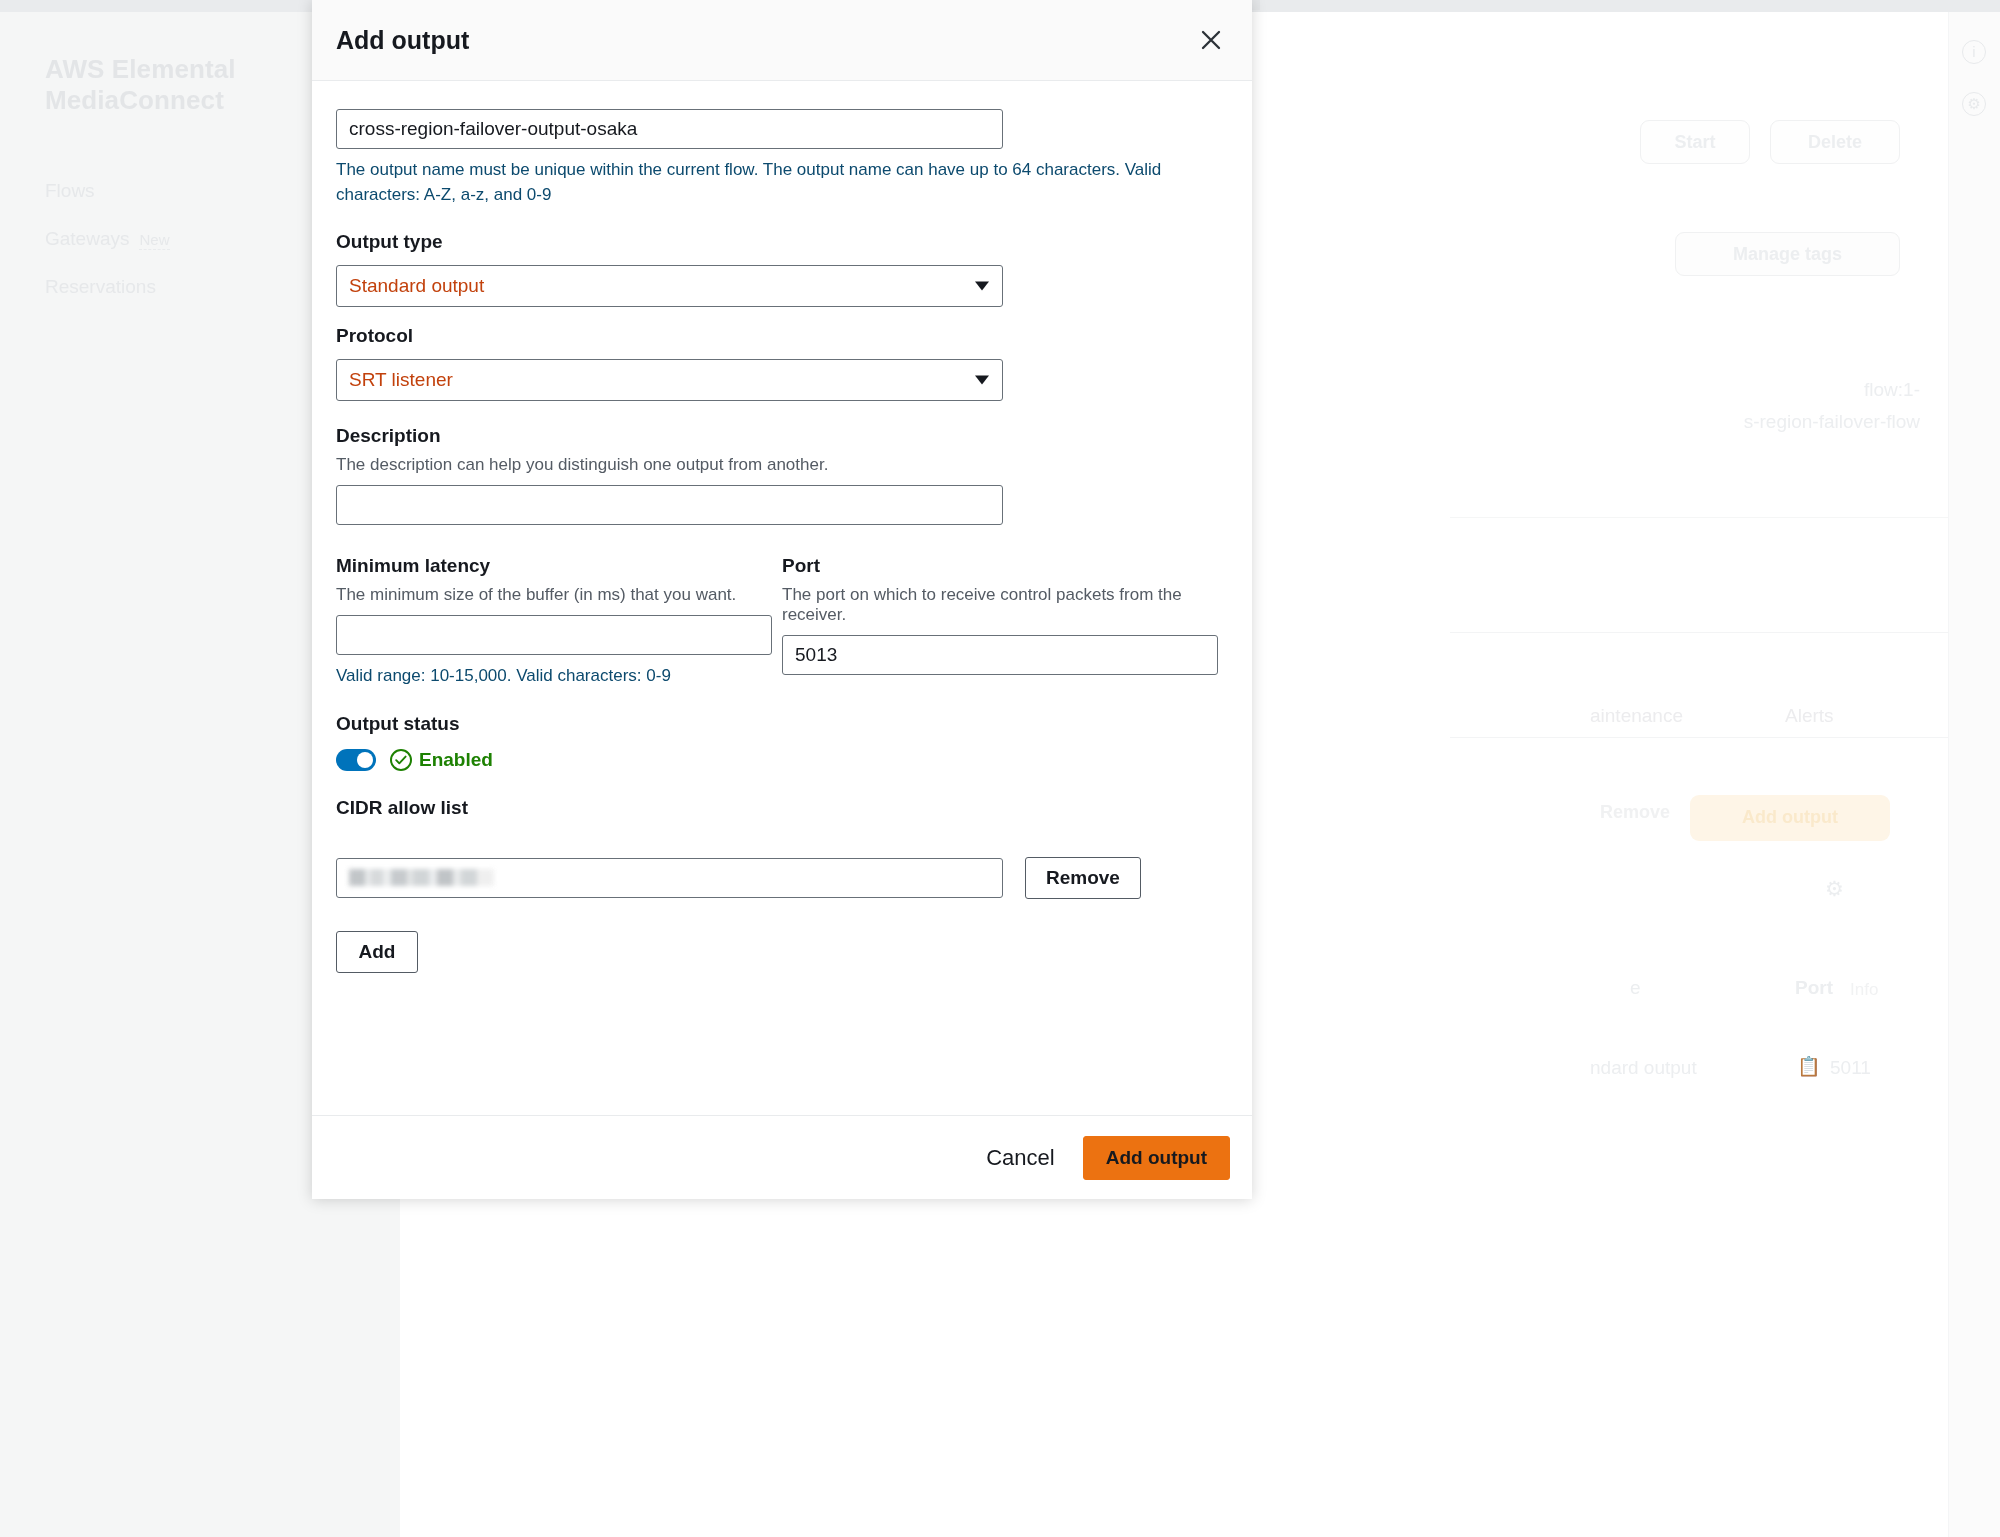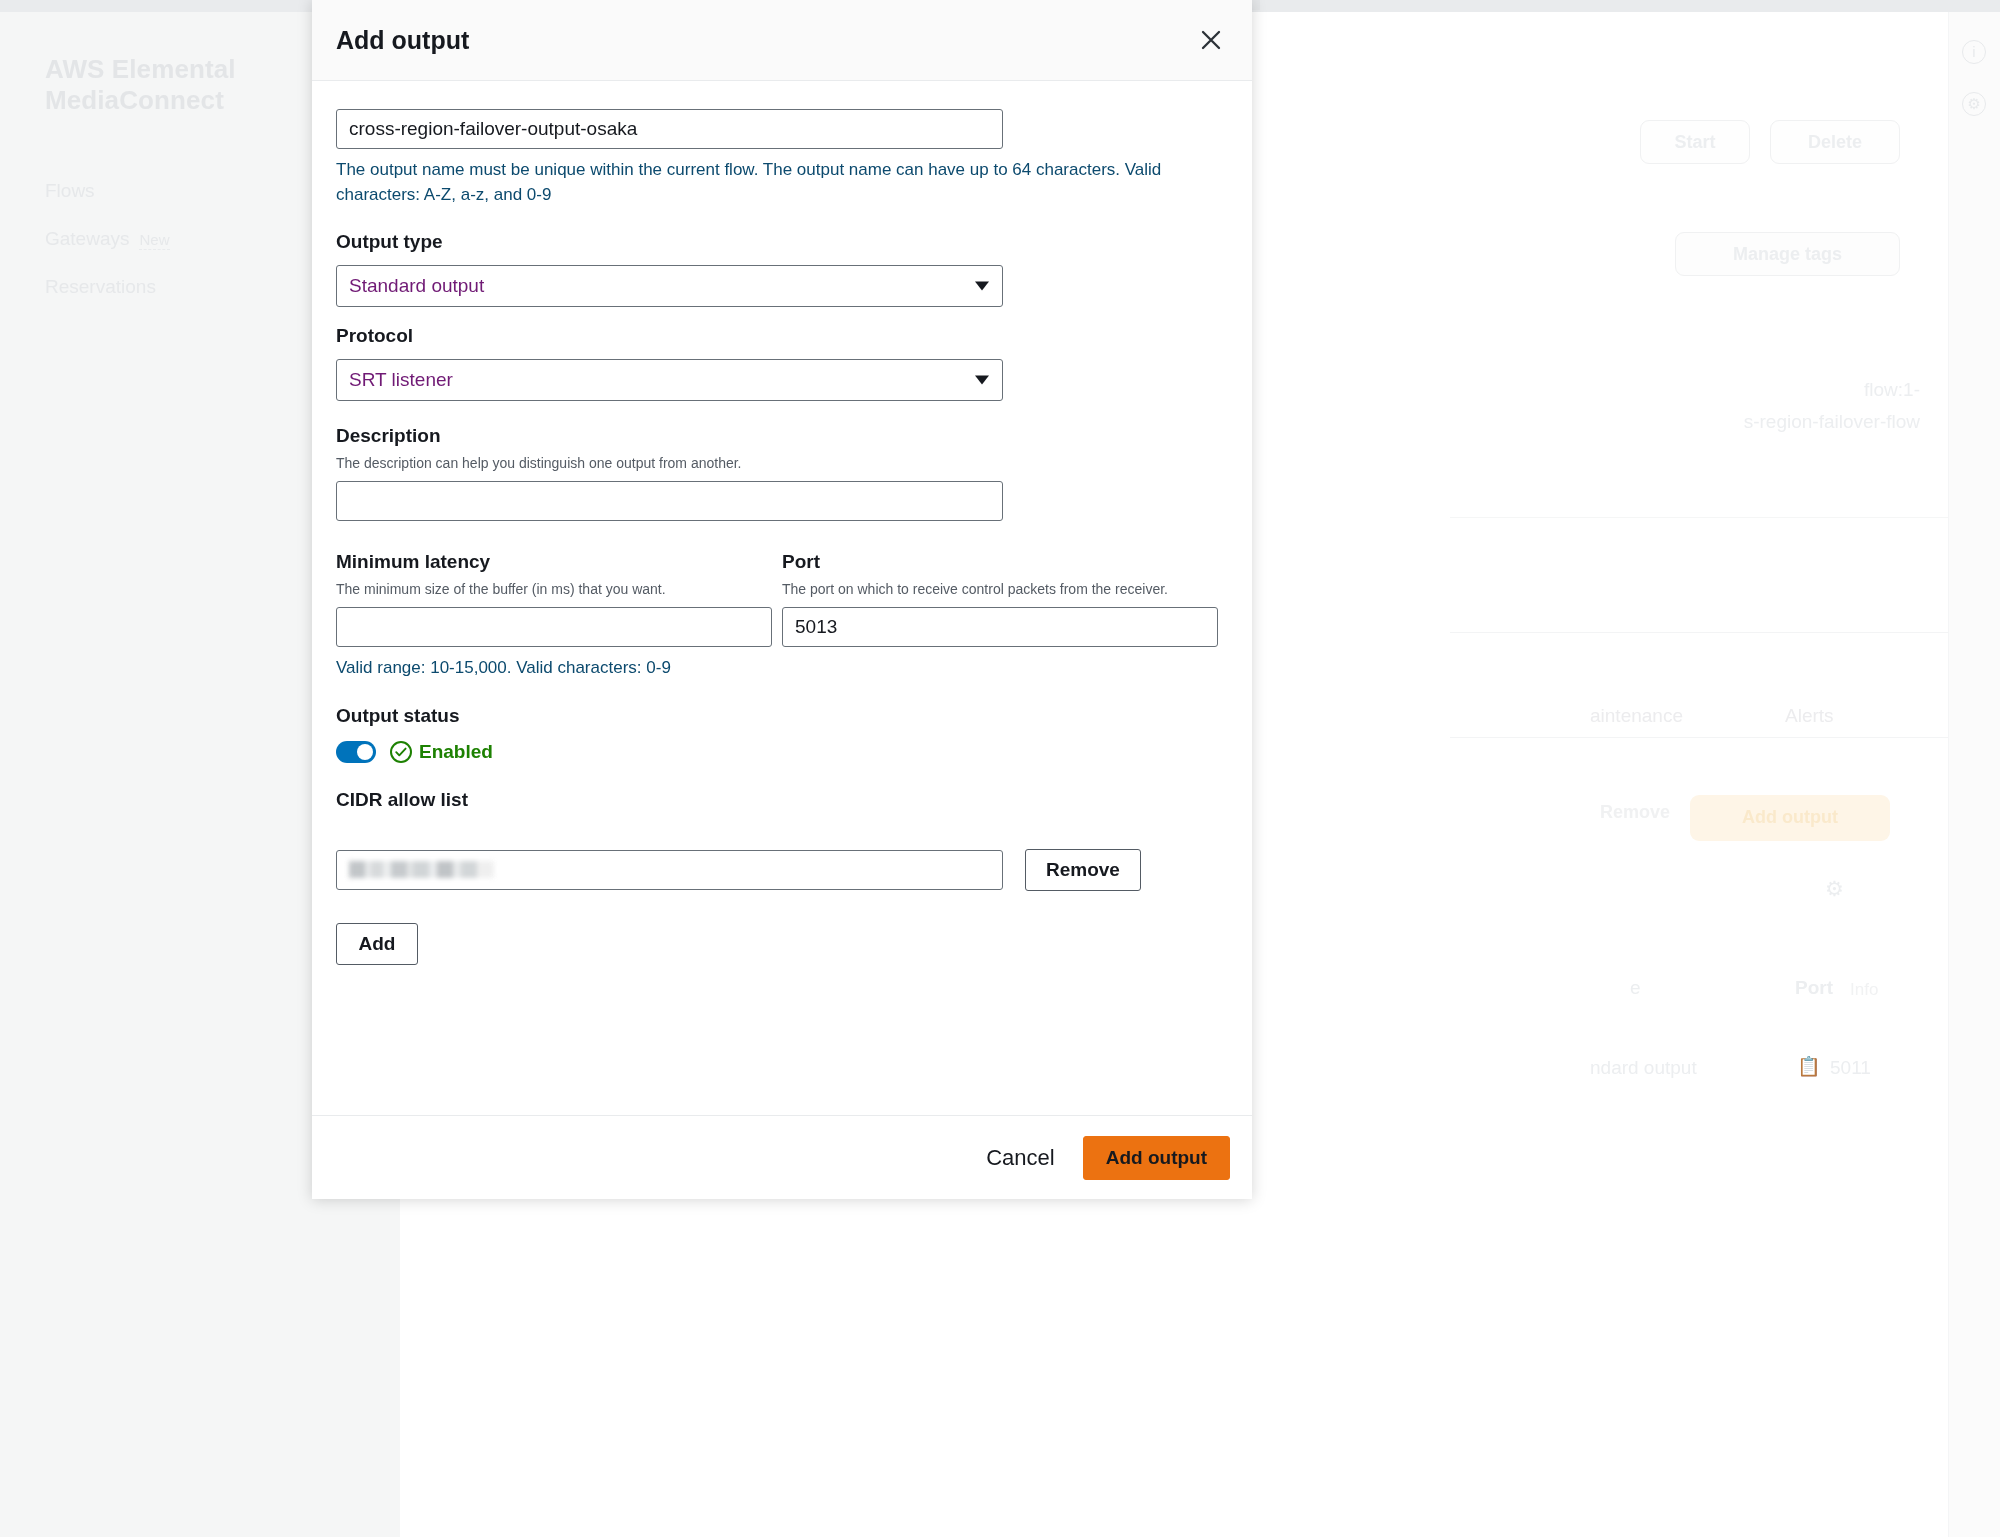--- a/index.html
+++ b/index.html
@@ -151,21 +151,21 @@
     overflow: hidden;
     padding: 28px 24px 0 24px;
     background: #ffffff;
   }
 
   .field-label {
     font-size: 19px; font-weight: bold; color: #16191f;
     margin-bottom: 12px;
   }
   .field-sublabel {
-    font-size: 14px; color: #545b64; margin-bottom: 10px; margin-top: -4px;
+    font-size: 17px; color: #545b64; margin-bottom: 10px; margin-top: -4px;
   }
   .hint {
     font-size: 17px; color: #0c4a6e; margin-top: 9px; line-height: 1.45;
   }
 
   .txtinput {
     width: 667px; height: 40px;
     border: 1px solid #687078; border-radius: 3px;
     background: #fff;
     font-size: 19px; color: #16191f;
@@ -173,21 +173,21 @@
     font-family: "Liberation Sans", sans-serif;
     outline: none;
   }
   .txtinput::placeholder { color: #9aa0a6; }
 
   .selectwrap { position: relative; width: 667px; height: 42px; }
   .selectbox {
     width: 667px; height: 42px;
     border: 1px solid #687078; border-radius: 3px;
     background: #fff;
-    font-size: 19px; color: #701a75;
+    font-size: 19px; color: #c2410c;
     display: flex; align-items: center;
     padding: 8px 12px;
   }
   .caret {
     position: absolute; right: 14px; top: 50%; transform: translateY(-50%);
     width: 0; height: 0;
     border-left: 7px solid transparent;
     border-right: 7px solid transparent;
     border-top: 9px solid #16191f;
   }

